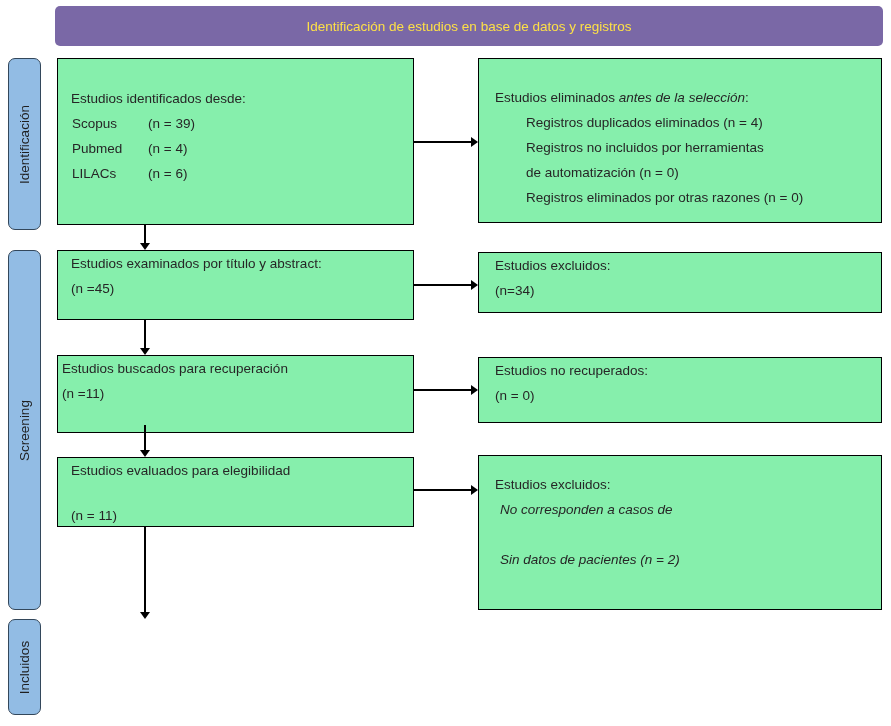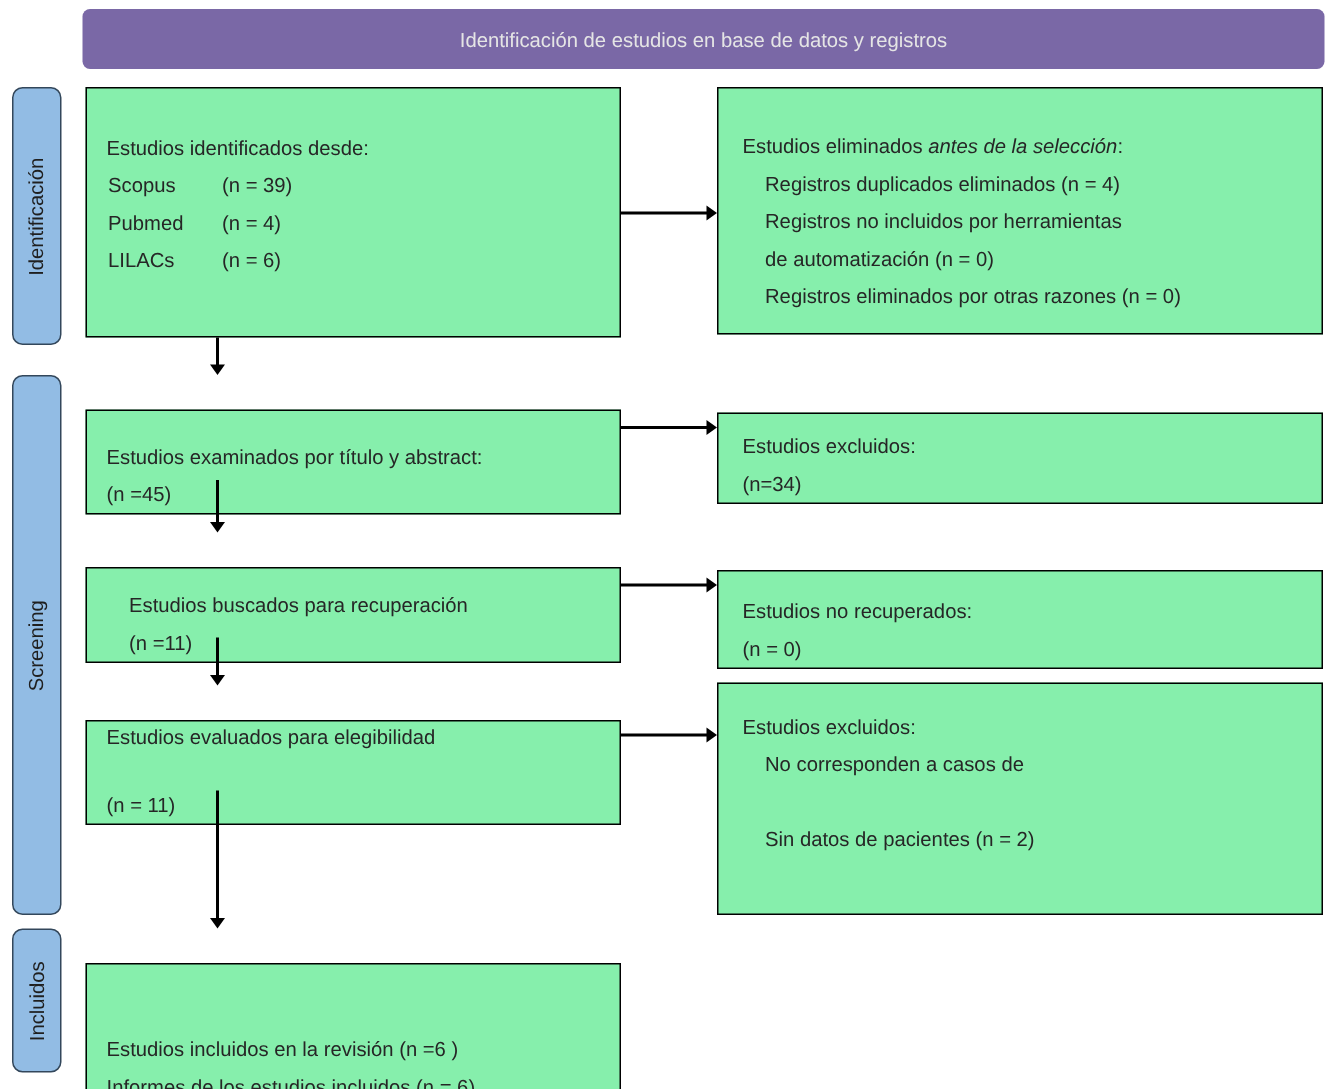--- a/index.html
+++ b/index.html
@@ -19,21 +19,21 @@
   }
   .banner {
     position: absolute;
     left: 55px; top: 6px;
     width: 828px; height: 40px;
     background: #7a68a6;
     border-radius: 5px;
     display: flex;
     align-items: center;
     justify-content: center;
-    color: #e5e5e5;
+    color: #fde047;
     box-sizing: border-box;
   }
   .stage {
     position: absolute;
     left: 8px;
     width: 33px;
     background: #92bce4;
     border: 1.5px solid #33475b;
     border-radius: 7px;
     box-sizing: border-box;
@@ -50,30 +50,29 @@
     position: absolute;
     background: #86efac;
     border: 1.5px solid #000000;
     box-sizing: border-box;
   }
   .lcol { left: 57px; width: 357px; }
   .rcol { left: 478px; width: 404px; }
   .vcenter {
     display: flex;
     flex-direction: column;
-    justify-content: flex-end;
-    margin-top: 23px;
+    justify-content: flex-start;
   }
   .line {
     line-height: 25px;
     min-height: 25px;
     white-space: nowrap;
   }
-  .indent { margin-left: 15px; }
-  .indent2 { margin-left: 15px; }
+  .indent { margin-left: 31px; }
+  .indent2 { margin-left: 5px; font-style: italic; }
   .src-row { display: flex; margin-left: 1px; }
   .src-name { width: 76px; }
   .it { font-style: italic; }
   .varrow { position: absolute; width: 11px; }
   .varrow .shaft {
     position: absolute; left: 5px; top: 0; bottom: 6px;
     width: 1.5px; background: #000;
   }
   .varrow .head {
     position: absolute; left: 0.5px; bottom: 0;
@@ -128,34 +127,30 @@
       <span class="src-name">LILACs</span>
       <span>(n = 6)</span>
     </div>
   </div>
 
   <div class="box lcol vcenter" style="top:250px;height:70px;padding:0 13px;">
     <div class="line">Estudios examinados por título y abstract:</div>
     <div class="line">(n =45)</div>
   </div>
 
-  <div class="box lcol vcenter" style="top:355px;height:64px;padding:0 28px;">
+  <div class="box lcol vcenter" style="top:355px;height:78px;padding:0 4px;">
     <div class="line">Estudios buscados para recuperación</div>
     <div class="line">(n =11)</div>
   </div>
 
   <div class="box lcol vcenter" style="top:457px;height:70px;padding:0 13px;gap:20px;">
     <div class="line">Estudios evaluados para elegibilidad</div>
     <div class="line">(n = 11)</div>
   </div>
 
-  <div class="box lcol vcenter" style="top:619px;height:96px;padding:0 13px;">
-    <div class="line">Estudios incluidos en la revisión (n =6 )</div>
-    <div class="line">Informes de los estudios incluidos (n = 6)</div>
-  </div>
 
   <div class="box rcol" style="top:58px;height:165px;padding:26px 10px 0 16px;">
     <div class="line">
       <span>Estudios eliminados </span><span class="it">antes de la selección</span><span>:</span>
     </div>
     <div class="line indent">Registros duplicados eliminados (n = 4)</div>
     <div class="line indent">Registros no incluidos por herramientas</div>
     <div class="line indent">de automatización (n = 0)</div>
     <div class="line indent">Registros eliminados por otras razones (n = 0)</div>
   </div>

